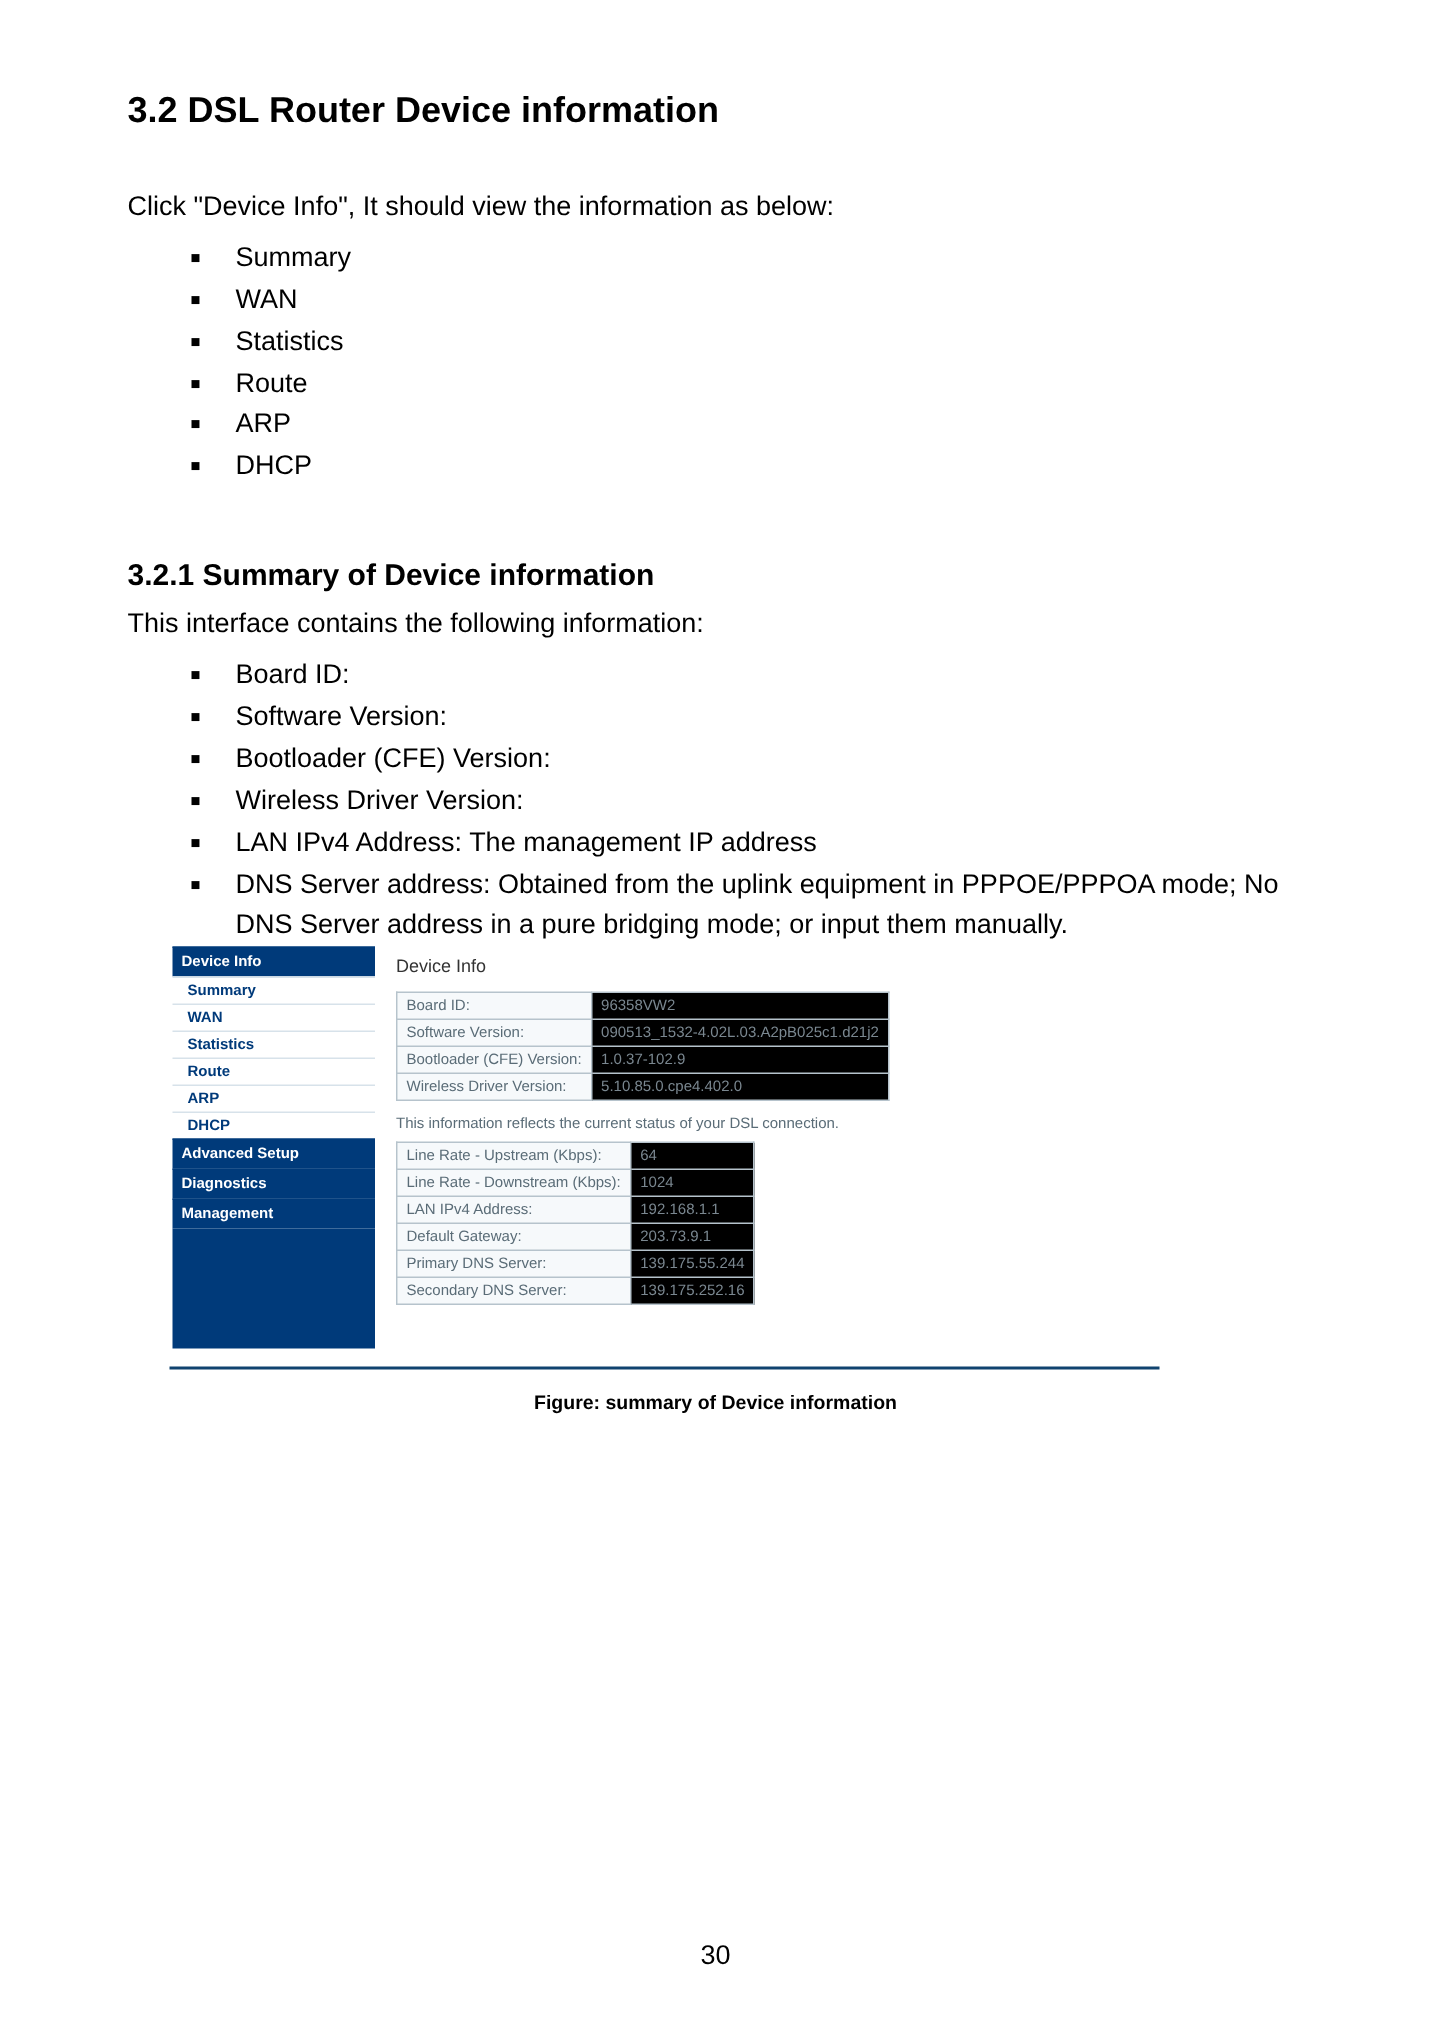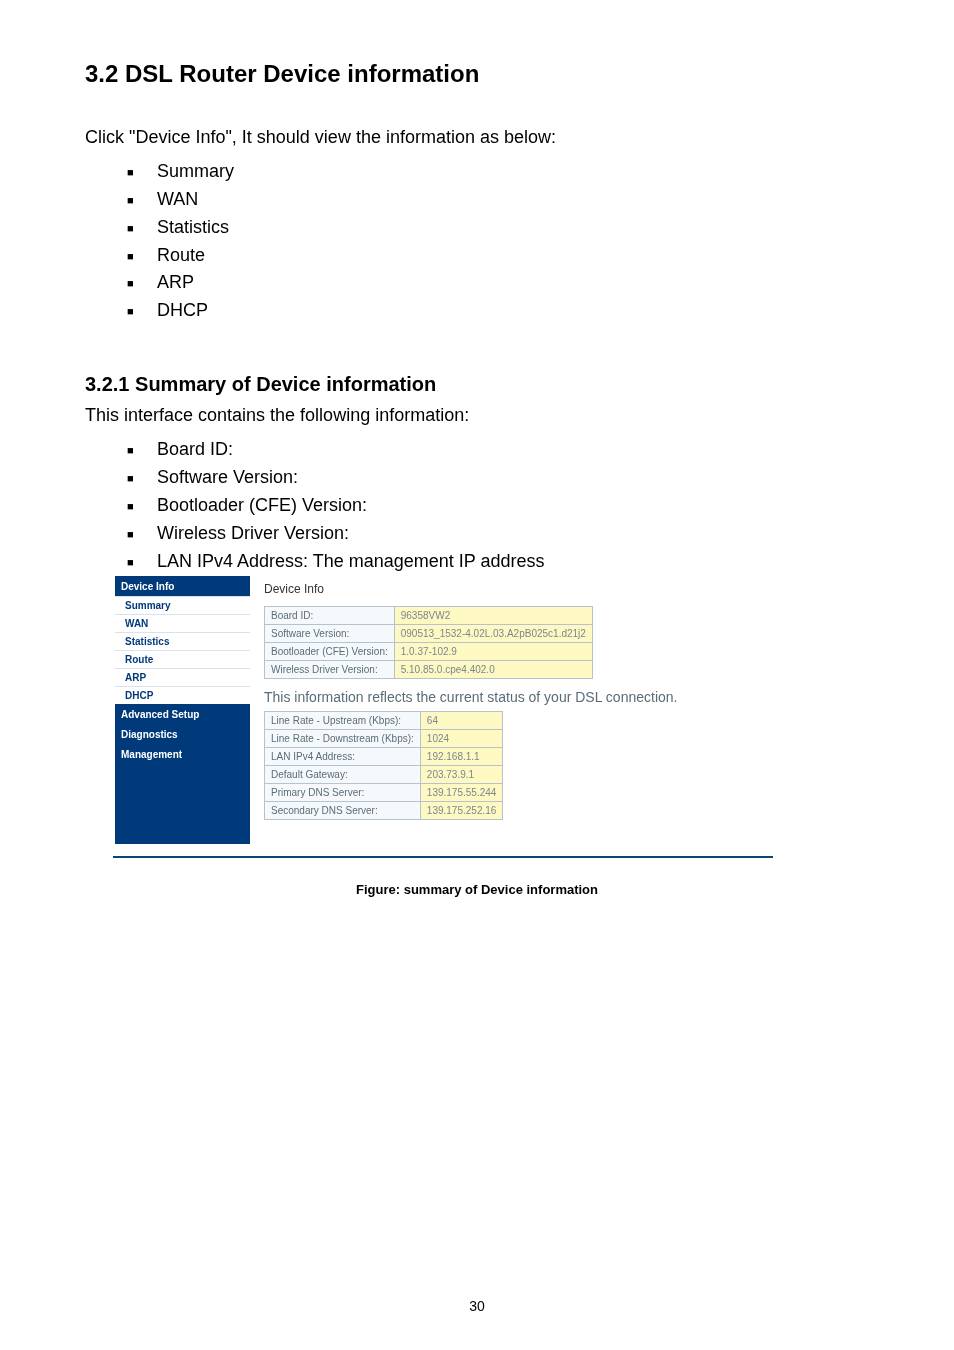--- a/index.html
+++ b/index.html
@@ -93,40 +93,40 @@
     }
     table.info td {
       border: 1px solid #b6c3cc;
       padding: 3px 6px;
       color: #5a6c77;
       background: #f6f9fb;
       white-space: nowrap;
     }
     table.info td.val {
       color: #7a8790;
-      background: #fef9c3;
+      background: #000000;
     }
     .note {
-      font-size: 14px;
+      font-size: 10px;
       color: #5a6c77;
       margin: 10px 0 6px 0;
     }
     .page-num {
       position: absolute;
       bottom: 36px;
       left: 0;
       width: 100%;
       text-align: center;
-      font-size: 14px;
+      font-size: 18px;
     }
     .caption {
       text-align: center;
       font-weight: bold;
       font-size: 13px;
-      margin-top: 24px;
+      margin-top: 14px;
     }
     .hr-bottom {
       border: none;
       border-top: 2px solid #10436f;
       margin-top: 12px;
       width: 660px;
       margin-left: 28px;
     }
   </style>
 </head>
@@ -145,20 +145,21 @@
 </ul>
 
 <h3 class="h3">3.2.1 Summary of Device information</h3>
 <p class="body-text">This interface contains the following information:</p>
 <ul class="bullets">
   <li>Board ID:</li>
   <li>Software Version:</li>
   <li>Bootloader (CFE) Version:</li>
   <li>Wireless Driver Version:</li>
   <li>LAN IPv4 Address: The management IP address</li>
+  <li>DNS Server address: Obtained from the uplink equipment in PPPOE/PPPOA mode; No DNS Server address in a pure bridging mode; or input them manually.</li>
 </ul>
 
 <div class="screenshot">
   <div class="sidebar">
     <div class="side-hdr">Device Info</div>
     <div class="side-item">Summary</div>
     <div class="side-item">WAN</div>
     <div class="side-item">Statistics</div>
     <div class="side-item">Route</div>
     <div class="side-item">ARP</div>

